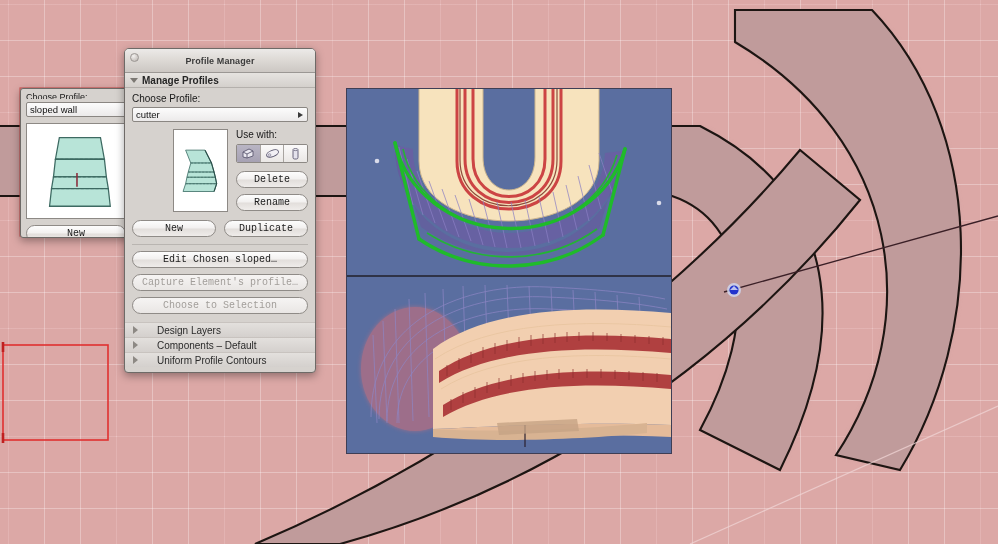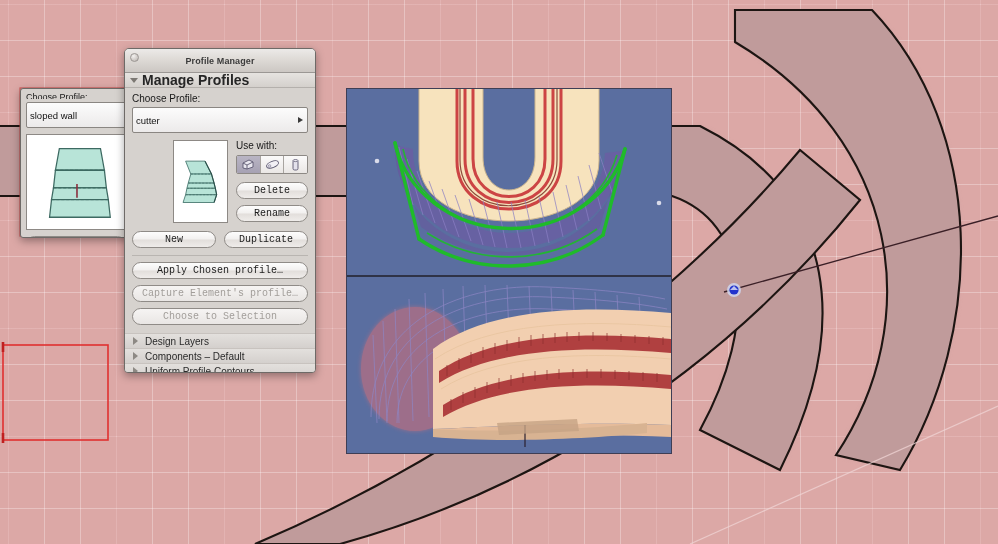--- a/index.html
+++ b/index.html
@@ -68,27 +68,27 @@
     border-right: 4px solid transparent;
     border-top: 5px solid #7c7873;
   }
   .tri-right {
     width: 0; height: 0;
     border-top: 4px solid transparent;
     border-bottom: 4px solid transparent;
     border-left: 5px solid #8d8984;
   }
   .section-header .section-title {
-    font-size: 14px; font-weight: bold; color: #262626;
+    font-size: 10px; font-weight: bold; color: #262626;
   }
   .panel-body { padding: 5px 7px 6px 7px; }
   .field-label { font-size: 10px; color: #171717; margin-bottom: 3px; font-weight: normal; }
 
   .combo {
-    height: 26px;
+    height: 15px;
     background: linear-gradient(to bottom,#fcfcfc,#eceaea);
     border: 1px solid #8a8682;
     border-radius: 2px;
     display: flex; align-items: center;
     padding: 0 3px;
     font-size: 9.5px; color: #111;
     position: relative;
   }
   .combo .arrow {
     position: absolute; right: 4px; top: 50%; transform: translateY(-50%);
@@ -105,21 +105,21 @@
     background: linear-gradient(to bottom,#fdfdfd 0%, #f2f0ef 48%, #e2dedb 52%, #efecea 100%);
     font-size: 10px; color: #1a1a1a;
     display: flex; align-items: center; justify-content: center;
     font-family: Liberation Mono, monospace;
     cursor: default;
   }
   .btn.disabled { color: #a29e9a; background: linear-gradient(to bottom,#f6f4f3,#e9e6e4); }
 
   .list-row {
     height: 15px;
-    display: flex; align-items: center; gap: 7px;
+    display: flex; align-items: center; gap: 19px;
     padding-left: 8px;
     font-size: 10px; color: #2a2a2a;
     border-top: 1px solid #c8c3bf;
     background: linear-gradient(to bottom,#e3e0dd,#d4d0cd);
   }
 
   .thumb {
     background: #ffffff;
     border: 1px solid #8d8985;
     overflow: hidden;
@@ -465,21 +465,21 @@
             <span>New</span>
           </div>
         <div class="btn" style="flex:1;">
             <span>Duplicate</span>
           </div>
       </div>
 
       <div style="height:1px; background:#b9b5b1; margin:7px 0 6px 0;"></div>
 
       <div class="btn">
-          <span>Apply Chosen profile…</span>
+          <span>Edit Chosen sloped…</span>
         </div>
 
       <div class="btn disabled" style="margin-top:6px;">
           <span>Capture Element's profile…</span>
         </div>
 
       <div class="btn disabled" style="margin-top:6px;">
           <span>Choose to Selection</span>
         </div>
     </div>

